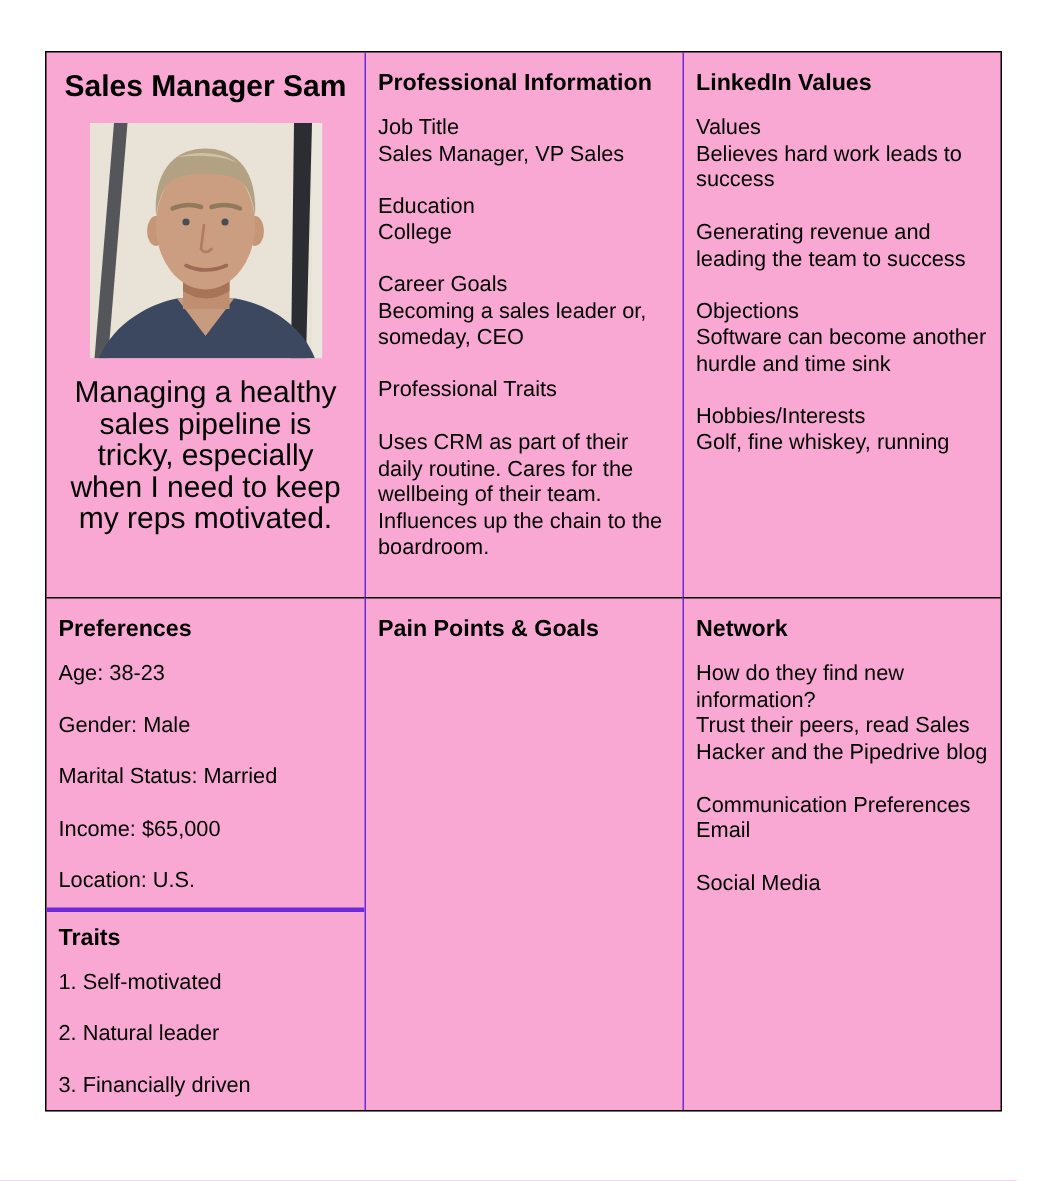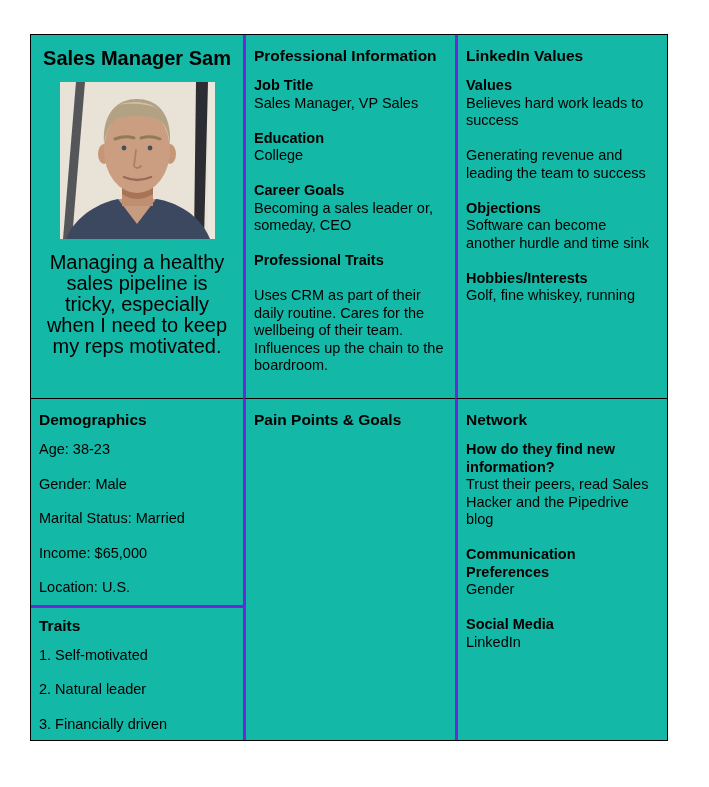--- a/index.html
+++ b/index.html
@@ -4,32 +4,32 @@
 <style>
   html,body{margin:0;padding:0}
   body{
     width:709px;height:787px;background:#ffffff;color:#000000;
     font-family:"Liberation Sans",sans-serif;position:relative;
   }
   .ptable{
     position:absolute;left:30px;top:34px;width:638px;height:707px;
     box-sizing:border-box;border:1px solid #000;
     display:grid;grid-template-columns:1fr 1fr 1fr;grid-template-rows:363px 1fr;
-    background:#14b8a6;
+    background:#f9a8d4;
   }
   .cell{
     box-sizing:border-box;padding:11px 8px 8px 8px;
     font-size:14.5px;line-height:17.5px;overflow:hidden;
   }
-  .col2,.col3{border-left:3px solid #6d28d9}
+  .col2,.col3{border-left:1px solid #6d28d9}
   .row2{border-top:1px solid #000}
 
   .cell-heading{font-size:15.5px;line-height:19px;font-weight:bold;margin:0 0 12px 0}
   .sec{margin:0 0 17.5px 0}
-  .sec .label{font-weight:bold}
+  .sec .label{font-weight:normal}
   .para{margin:0}
 
   
   .persona-title{font-size:20px;line-height:24px;font-weight:bold;text-align:center;margin:0}
   .photo-wrap{width:155px;height:157px;margin:12px auto 0;overflow:hidden}
   .photo-wrap svg{display:block}
   .quote{margin:13px 0 0 0;text-align:center;font-size:20px;line-height:21px;padding:0 1px}
 
   
   .demo-list p{margin:0 0 17px 0}
@@ -110,21 +110,21 @@
       <div class="label">Objections</div>
       <div>Software can become another hurdle and time sink</div>
     </div>
     <div class="sec">
       <div class="label">Hobbies/Interests</div>
       <div>Golf, fine whiskey, running</div>
     </div>
   </div>
 
   <div class="cell col1 row2">
-    <div class="cell-heading">Demographics</div>
+    <div class="cell-heading">Preferences</div>
     <div class="demo-list">
       <p>Age: 38-23</p>
       <p>Gender: Male</p>
       <p>Marital Status: Married</p>
       <p>Income: $65,000</p>
       <p>Location: U.S.</p>
     </div>
     <div class="traits">
       <div class="cell-heading">Traits</div>
       <div class="demo-list">
@@ -140,21 +140,20 @@
   </div>
 
   <div class="cell col3 row2">
     <div class="cell-heading">Network</div>
     <div class="sec">
       <div class="label">How do they find new information?</div>
       <div>Trust their peers, read Sales Hacker and the Pipedrive blog</div>
     </div>
     <div class="sec">
       <div class="label">Communication Preferences</div>
-      <div>Gender</div>
+      <div>Email</div>
     </div>
     <div class="sec">
       <div class="label">Social Media</div>
-      <div>LinkedIn</div>
     </div>
   </div>
 
 </div>
 
 </body></html>

